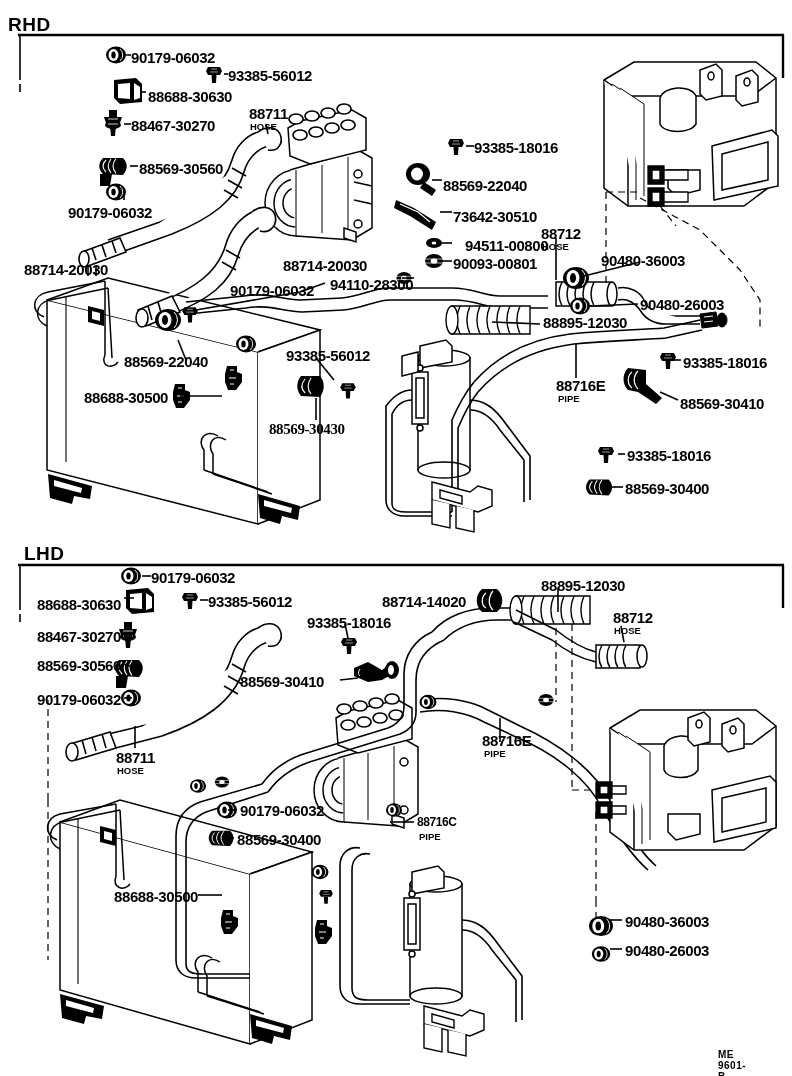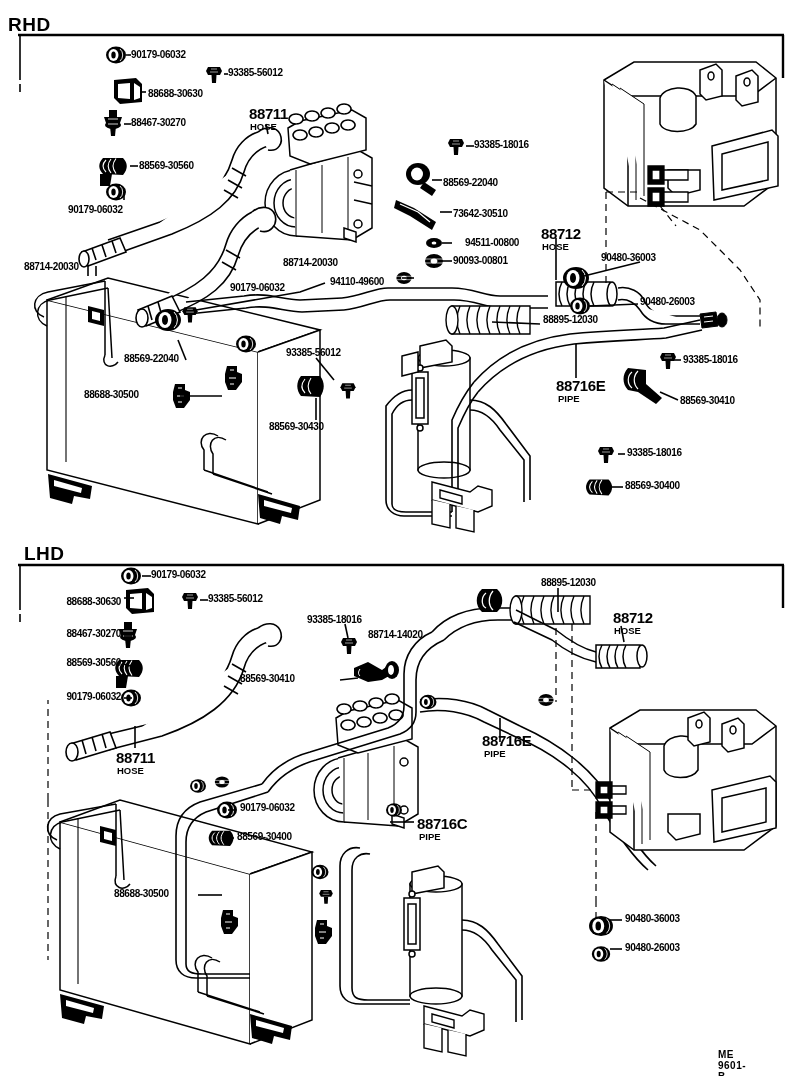--- a/index.html
+++ b/index.html
@@ -2,21 +2,21 @@
 <html><head>
 <meta charset="utf-8">
 <title>AC Parts Diagram</title>
 <style>
   html,body{margin:0;padding:0;background:#fff;}
   body{width:792px;height:1076px;position:relative;overflow:hidden;
        font-family:"Liberation Sans",sans-serif;color:#000;}
   #sheet{position:absolute;inset:0;width:792px;height:1076px;}
   svg.layer{position:absolute;left:0;top:0;width:792px;height:1076px;overflow:visible;}
   .lbl{position:absolute;white-space:nowrap;font-family:"Liberation Sans",sans-serif;
-       font-weight:bold;font-size:10px;letter-spacing:-0.4px;line-height:1;color:#000;}
+       font-weight:bold;font-size:15px;letter-spacing:-0.4px;line-height:1;color:#000;}
   .lbl.sub{font-size:9.5px;letter-spacing:0px;font-weight:bold;}
   .side-title{position:absolute;font-size:19px;font-weight:bold;letter-spacing:0.5px;}
   .footer{position:absolute;font-size:10px;font-weight:bold;letter-spacing:0.5px;}
   .lbl-r{transform:translateX(-100%);}
   .grp{position:absolute;}
 </style>
 </head>
 <body>
 
 <div id="sheet">
@@ -611,59 +611,59 @@
     <div class="lbl sub" style="left:250px;top:122px;">HOSE</div>
     <div class="lbl" style="left:139px;top:161px;">88569-30560</div>
     <div class="lbl" style="left:68px;top:205px;">90179-06032</div>
     <div class="lbl" style="left:24px;top:262px;">88714-20030</div>
     <div class="lbl" style="left:474px;top:140px;">93385-18016</div>
     <div class="lbl" style="left:443px;top:178px;">88569-22040</div>
     <div class="lbl" style="left:453px;top:209px;">73642-30510</div>
     <div class="lbl" style="left:453px;top:238px;margin-left:12px;">94511-00800</div>
     <div class="lbl" style="left:453px;top:256px;text-align:right;">90093-00801</div>
     <div class="lbl" style="left:283px;top:258px;">88714-20030</div>
-    <div class="lbl" style="left:330px;top:277px;">94110-49600</div>
+    <div class="lbl" style="left:330px;top:277px;">94110-28300</div>
     <div class="lbl" style="left:230px;top:283px;">90179-06032</div>
     <div class="lbl" style="left:541px;top:226px;font-size:15px;">88712</div>
     <div class="lbl sub" style="left:542px;top:242px;">HOSE</div>
     <div class="lbl" style="left:601px;top:253px;">90480-36003</div>
     <div class="lbl" style="left:640px;top:297px;">90480-26003</div>
     <div class="lbl" style="left:543px;top:315px;">88895-12030</div>
     <div class="lbl" style="left:124px;top:354px;">88569-22040</div>
     <div class="lbl" style="left:286px;top:348px;">93385-56012</div>
     <div class="lbl" style="left:84px;top:390px;">88688-30500</div>
-    <div class="lbl" style="left:269px;top:422px;">88569-30430</div>
+    <div class="lbl" style="left:269px;top:422px;font-family:Liberation Serif, serif;">88569-30430</div>
     <div class="lbl" style="left:556px;top:378px;font-size:15px;">88716E</div>
     <div class="lbl sub" style="left:558px;top:394px;">PIPE</div>
     <div class="lbl" style="left:683px;top:355px;">93385-18016</div>
     <div class="lbl" style="left:680px;top:396px;">88569-30410</div>
     <div class="lbl" style="left:627px;top:448px;">93385-18016</div>
     <div class="lbl" style="left:625px;top:481px;">88569-30400</div>
 
     <div class="side-title" style="left:24px;top:543px;">LHD</div>
 
     <div class="lbl" style="left:151px;top:570px;">90179-06032</div>
     <div class="lbl lbl-r" style="left:121px;top:597px;">88688-30630</div>
     <div class="lbl" style="left:208px;top:594px;">93385-56012</div>
     <div class="lbl lbl-r" style="left:121px;top:629px;">88467-30270</div>
     <div class="lbl lbl-r" style="left:121px;top:658px;">88569-30560</div>
     <div class="lbl lbl-r" style="left:121px;top:692px;">90179-06032</div>
-    <div class="lbl" style="left:368px;top:594px;margin-top:36px;">88714-14020</div>
+    <div class="lbl" style="left:382px;top:594px;">88714-14020</div>
     <div class="lbl" style="left:307px;top:615px;">93385-18016</div>
     <div class="lbl" style="left:240px;top:674px;">88569-30410</div>
     <div class="lbl" style="left:541px;top:578px;">88895-12030</div>
     <div class="lbl" style="left:613px;top:610px;font-size:15px;">88712</div>
     <div class="lbl sub" style="left:614px;top:626px;">HOSE</div>
     <div class="lbl" style="left:116px;top:750px;font-size:15px;">88711</div>
     <div class="lbl sub" style="left:117px;top:766px;">HOSE</div>
     <div class="lbl" style="left:482px;top:733px;font-size:15px;">88716E</div>
     <div class="lbl sub" style="left:484px;top:749px;">PIPE</div>
     <div class="lbl" style="left:240px;top:803px;">90179-06032</div>
     <div class="lbl" style="left:237px;top:832px;">88569-30400</div>
-    <div class="lbl" style="left:417px;top:816px;font-size:15px;">88716C</div>
+    <div class="lbl" style="left:417px;top:816px;font-size:12px;">88716C</div>
     <div class="lbl sub" style="left:419px;top:832px;">PIPE</div>
     <div class="lbl" style="left:114px;top:889px;">88688-30500</div>
     <div class="lbl" style="left:625px;top:914px;">90480-36003</div>
     <div class="lbl" style="left:625px;top:943px;">90480-26003</div>
 
     <div class="footer" style="left:718px;top:1049px;">ME 9601-B</div>
   </div>
 </div>
 
 </body></html>

